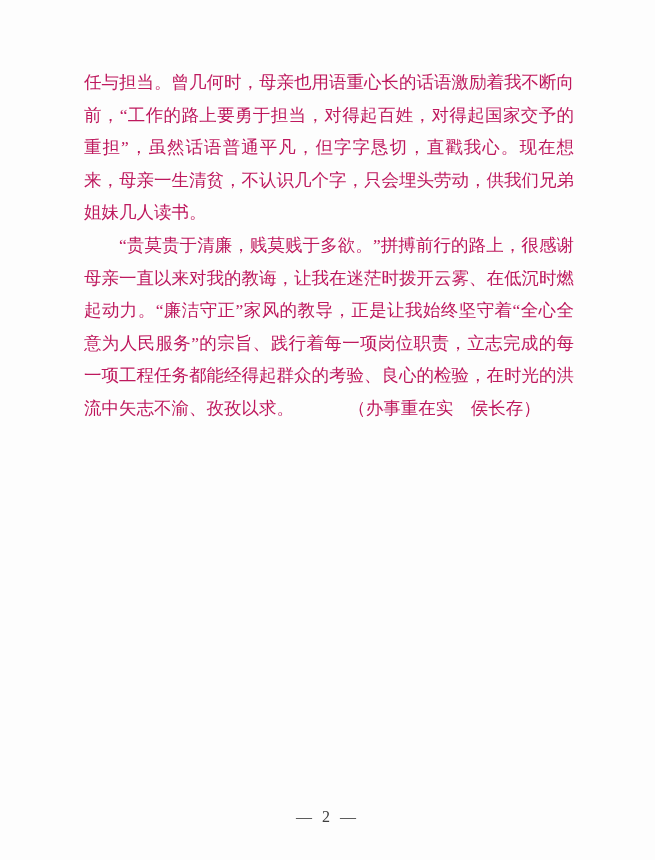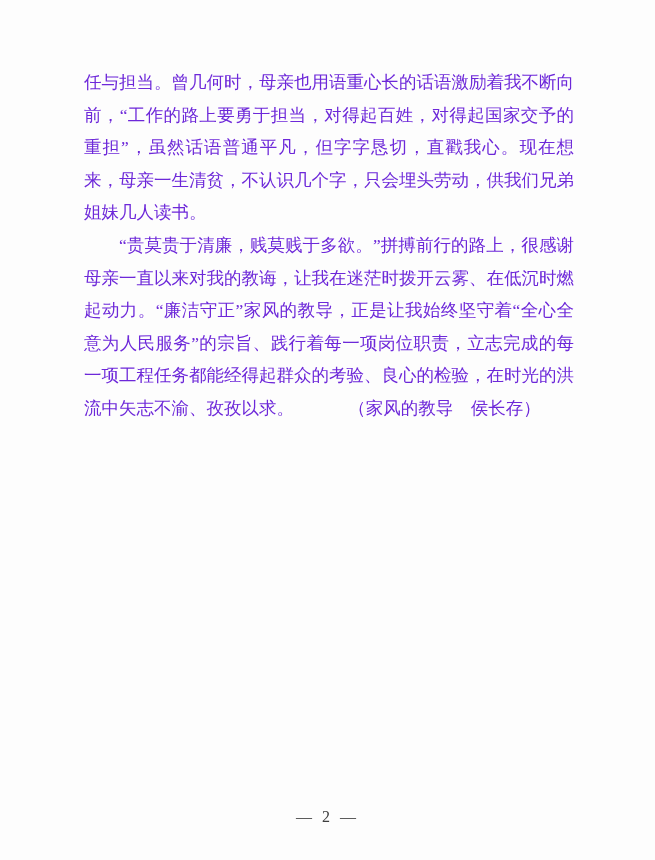--- a/index.html
+++ b/index.html
@@ -19,21 +19,21 @@
     background: #fdfdfd;
     overflow: hidden;
   }
   .text-block {
     position: absolute;
     left: 84px;
     top: 66px;
     width: 490px;
     font-size: 17.5px;
     line-height: 32.6px;
-    color: #6d28d9;
+    color: #be185d;
     text-align: justify;
     text-justify: inter-ideograph;
   }
   .para {
     margin: 0;
     padding: 0;
   }
   .para.indent {
     text-indent: 2em;
   }
@@ -51,18 +51,18 @@
     letter-spacing: 3px;
     color: #3e3e3e;
   }
 </style>
 </head>
 <body>
 
 <div class="page">
   <div class="text-block">
     <p class="para">任与担当。曾几何时，母亲也用语重心长的话语激励着我不断向前，“工作的路上要勇于担当，对得起百姓，对得起国家交予的重担”，虽然话语普通平凡，但字字恳切，直戳我心。现在想来，母亲一生清贫，不认识几个字，只会埋头劳动，供我们兄弟姐妹几人读书。</p>
-    <p class="para indent"><span>“贵莫贵于清廉，贱莫贱于多欲。”拼搏前行的路上，很感谢母亲一直以来对我的教诲，让我在迷茫时拨开云雾、在低沉时燃起动力。“廉洁守正”家风的教导，正是让我始终坚守着“全心全意为人民服务”的宗旨、践行着每一项岗位职责，立志完成的每一项工程任务都能经得起群众的考验、良心的检验，在时光的洪流中矢志不渝、孜孜以求。</span><span class="attribution">（家风的教导　侯长存）</span></p>
+    <p class="para indent"><span>“贵莫贵于清廉，贱莫贱于多欲。”拼搏前行的路上，很感谢母亲一直以来对我的教诲，让我在迷茫时拨开云雾、在低沉时燃起动力。“廉洁守正”家风的教导，正是让我始终坚守着“全心全意为人民服务”的宗旨、践行着每一项岗位职责，立志完成的每一项工程任务都能经得起群众的考验、良心的检验，在时光的洪流中矢志不渝、孜孜以求。</span><span class="attribution">（办事重在实　侯长存）</span></p>
   </div>
   <div class="footer">
     <span>— 2 —</span>
   </div>
 </div>
 
 </body></html>

